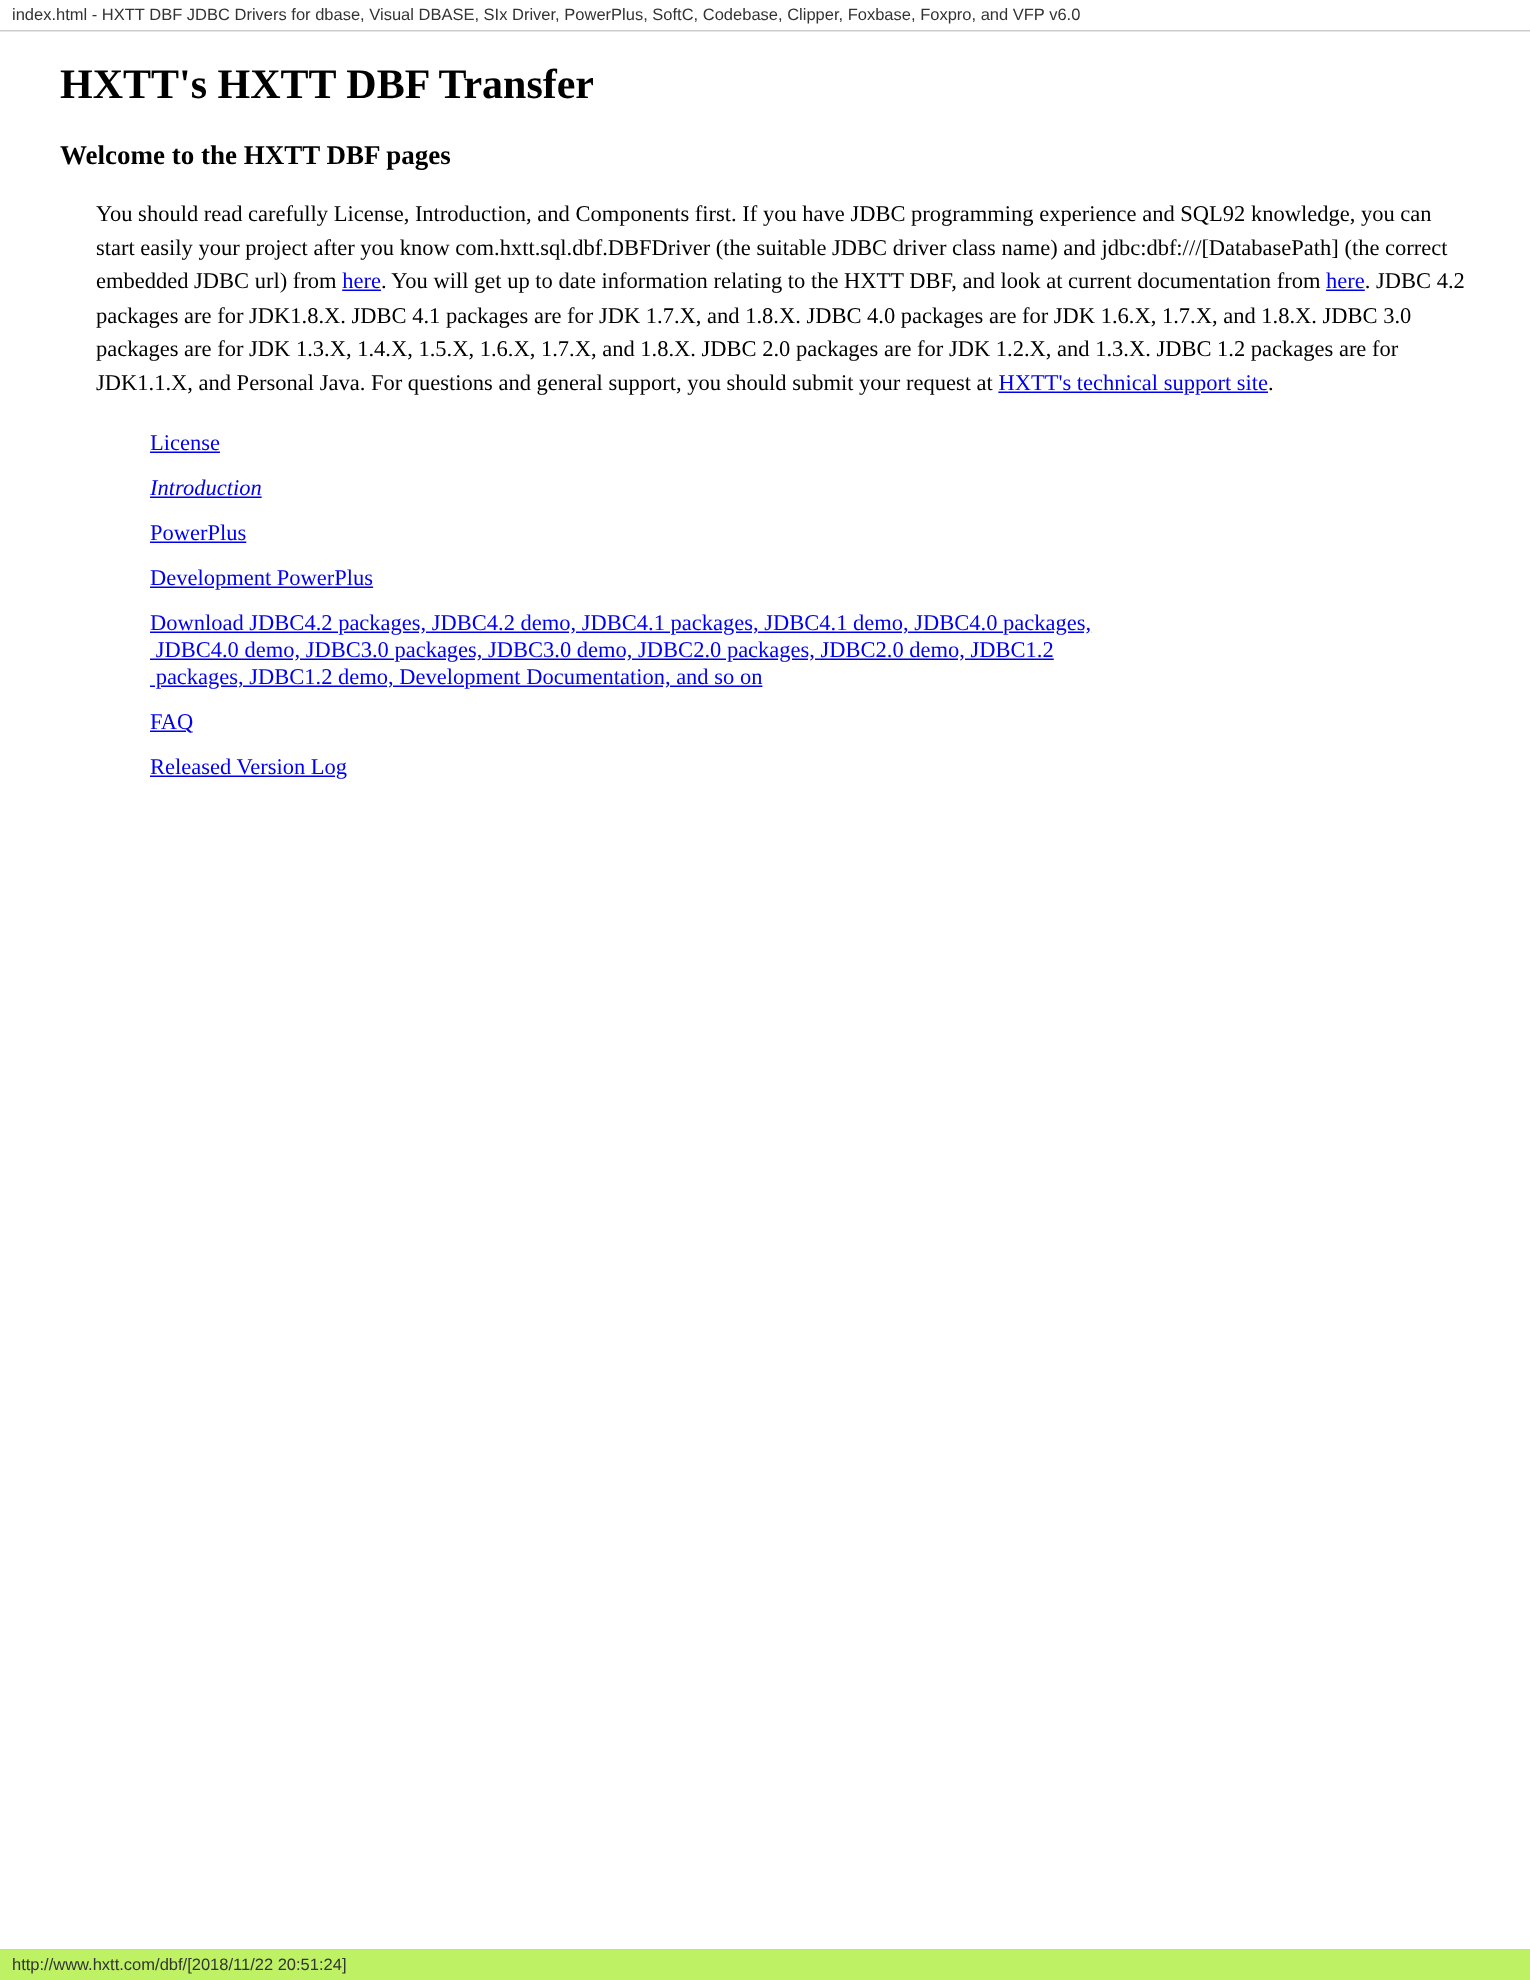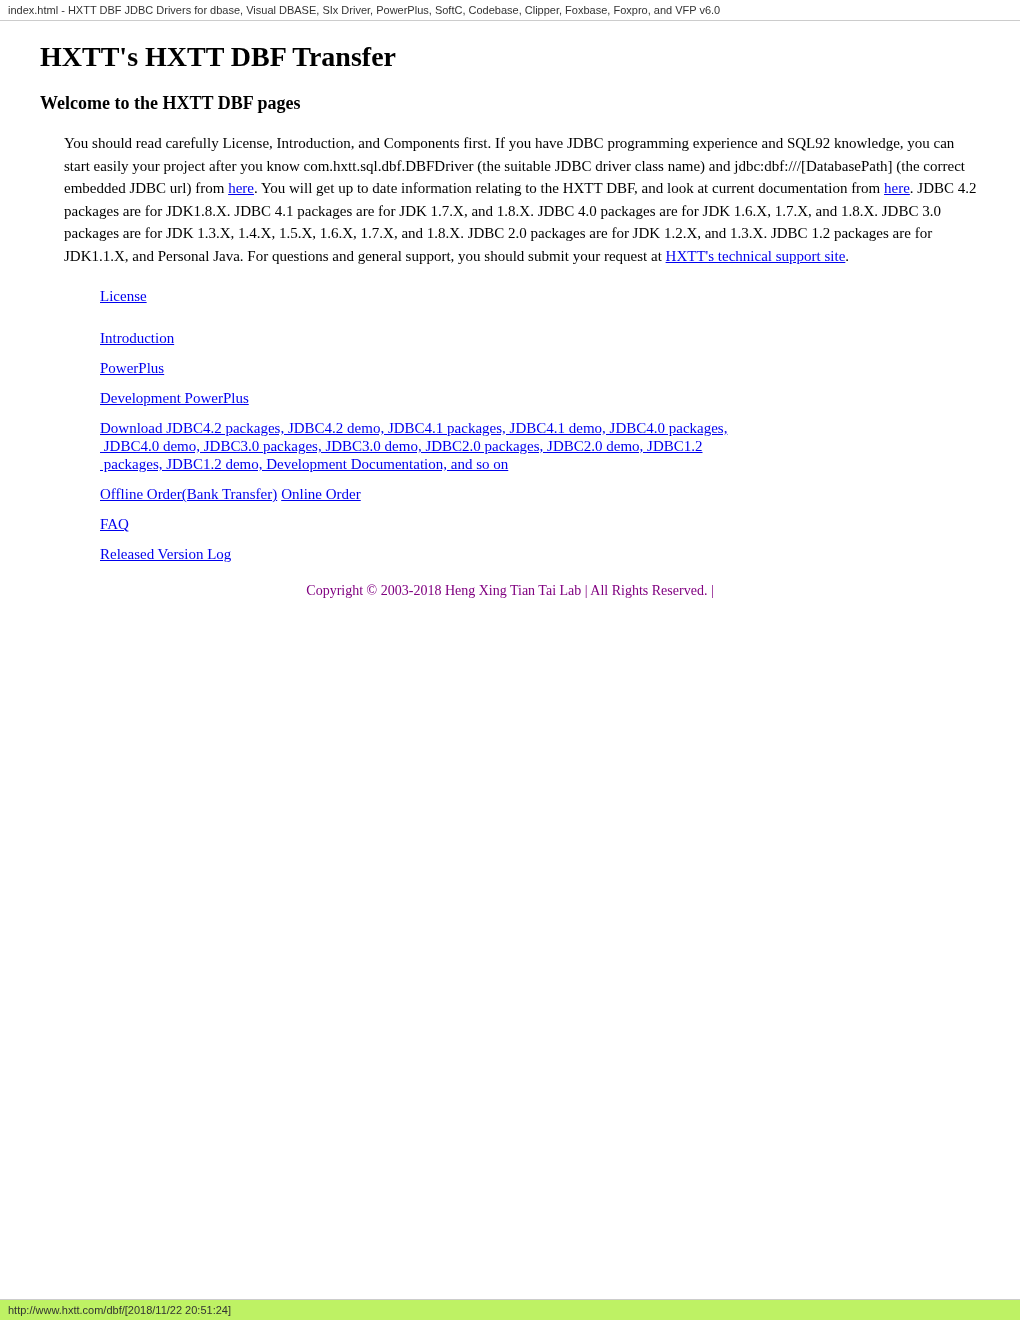--- a/index.html
+++ b/index.html
@@ -106,51 +106,45 @@
   <p id="intro-paragraph">
     <span>You should read carefully License, Introduction, and Components first. If you have JDBC programming experience and SQL92 knowledge, you can start easily your project after you know com.hxtt.sql.dbf.DBFDriver (the suitable JDBC driver class name) and jdbc:dbf:///[DatabasePath] (the correct embedded JDBC url) from </span><a class="link-blue">here</a><span>. You will get up to date information relating to the HXTT DBF, and look at current documentation from </span><a class="link-blue">here</a><span>. JDBC 4.2 packages are for JDK1.8.X. JDBC 4.1 packages are for JDK 1.7.X, and 1.8.X. JDBC 4.0 packages are for JDK 1.6.X, 1.7.X, and 1.8.X. JDBC 3.0 packages are for JDK 1.3.X, 1.4.X, 1.5.X, 1.6.X, 1.7.X, and 1.8.X. JDBC 2.0 packages are for JDK 1.2.X, and 1.3.X. JDBC 1.2 packages are for JDK1.1.X, and Personal Java. For questions and general support, you should submit your request at </span><a class="link-blue">HXTT's technical support site</a><span>.</span>
   </p>
 
   <div style="margin-top: 18px;">
 
     <div class="nav-links">
       <a class="link-blue">License</a>
     </div>
 
-    <div class="nav-links" style="margin-top: 24px;">
+    <div class="nav-links" style="margin-top: 12px; font-style: italic;">
       <a class="link-blue">Introduction</a>
     </div>
 
     <div class="nav-links" style="margin-top: 12px;">
       <a class="link-blue">PowerPlus</a>
     </div>
 
     <div class="nav-links" style="margin-top: 12px;">
       <a class="link-blue">Development PowerPlus</a>
     </div>
 
     <div class="nav-links" style="margin-top: 12px;">
       <a class="link-blue">Download JDBC4.2 packages, JDBC4.2 demo, JDBC4.1 packages, JDBC4.1 demo, JDBC4.0 packages,<br>&nbsp;JDBC4.0 demo, JDBC3.0 packages, JDBC3.0 demo, JDBC2.0 packages, JDBC2.0 demo, JDBC1.2<br>&nbsp;packages, JDBC1.2 demo, Development Documentation, and so on</a>
     </div>
 
-    <div class="nav-links" style="margin-top: 12px;">
-      <a class="link-blue">Offline Order(Bank Transfer)</a>
-      <span> </span>
-      <a class="link-blue">Online Order</a>
-    </div>
 
     <div class="nav-links" style="margin-top: 12px;">
       <a class="link-blue">FAQ</a>
     </div>
 
     <div class="nav-links" style="margin-top: 12px;">
       <a class="link-blue">Released Version Log</a>
     </div>
 
   </div>
 
-  <div id="copyright">Copyright © 2003-2018 Heng Xing Tian Tai Lab | All Rights Reserved. |</div>
 
 </div>
 
 <div id="status-bar">
   <span>http://www.hxtt.com/dbf/[2018/11/22 20:51:24]</span>
 </div>
 
 </body></html>

